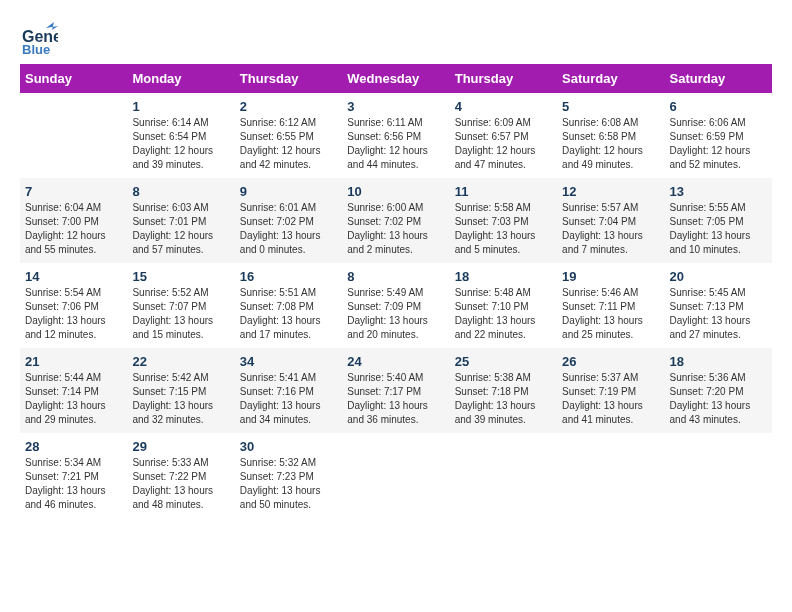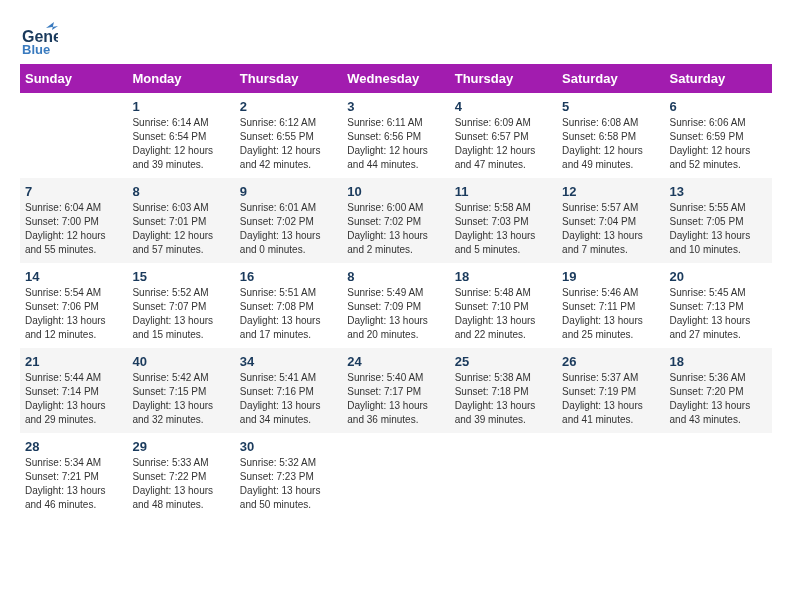--- a/index.html
+++ b/index.html
@@ -198,21 +198,21 @@
           <span class="day-number">20</span>
           <div class="day-info">Sunrise: 5:45 AM<br>Sunset: 7:13 PM<br>Daylight: 13 hours<br>and 27 minutes.</div>
         </td>
       </tr>
       <tr>
         <td>
           <span class="day-number">21</span>
           <div class="day-info">Sunrise: 5:44 AM<br>Sunset: 7:14 PM<br>Daylight: 13 hours<br>and 29 minutes.</div>
         </td>
         <td>
-          <span class="day-number">40</span>
+          <span class="day-number">22</span>
           <div class="day-info">Sunrise: 5:42 AM<br>Sunset: 7:15 PM<br>Daylight: 13 hours<br>and 32 minutes.</div>
         </td>
         <td>
           <span class="day-number">34</span>
           <div class="day-info">Sunrise: 5:41 AM<br>Sunset: 7:16 PM<br>Daylight: 13 hours<br>and 34 minutes.</div>
         </td>
         <td>
           <span class="day-number">24</span>
           <div class="day-info">Sunrise: 5:40 AM<br>Sunset: 7:17 PM<br>Daylight: 13 hours<br>and 36 minutes.</div>
         </td>

